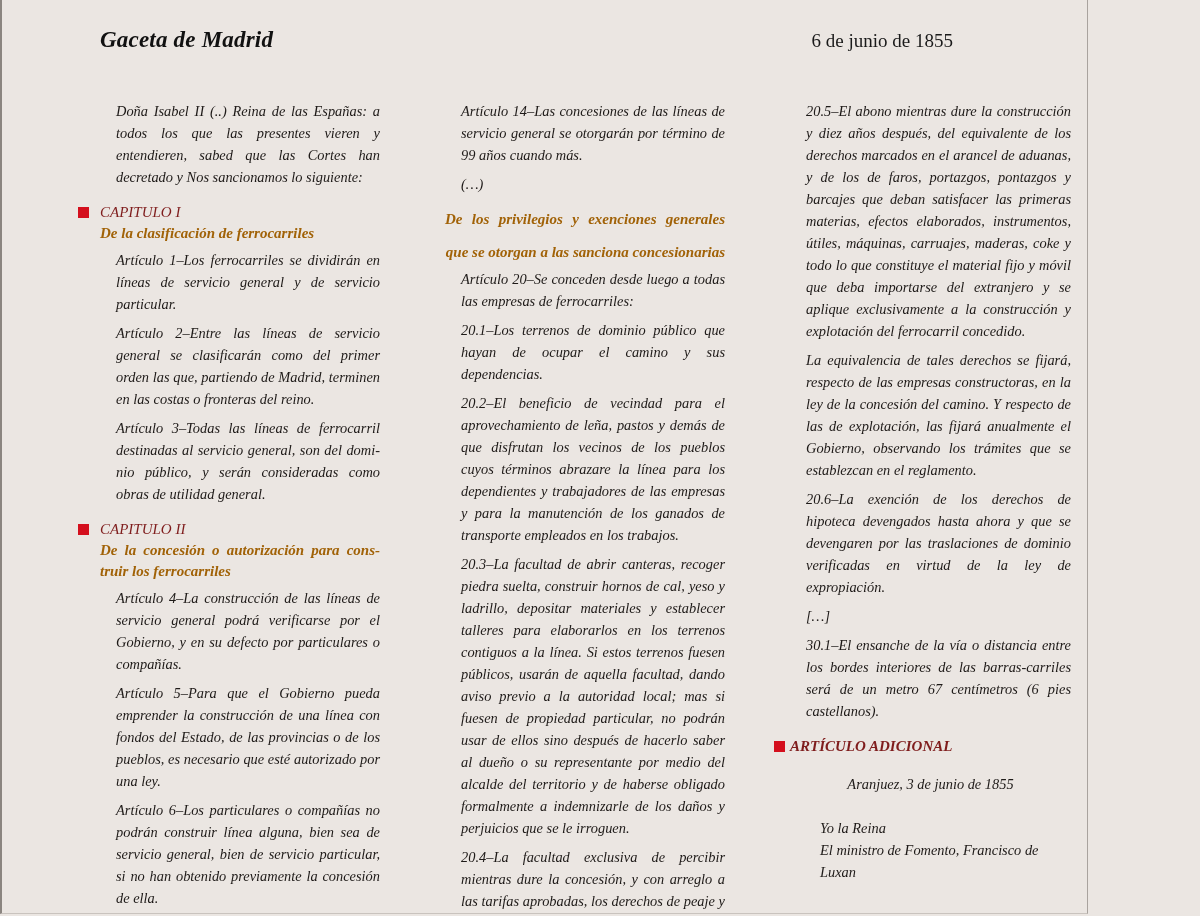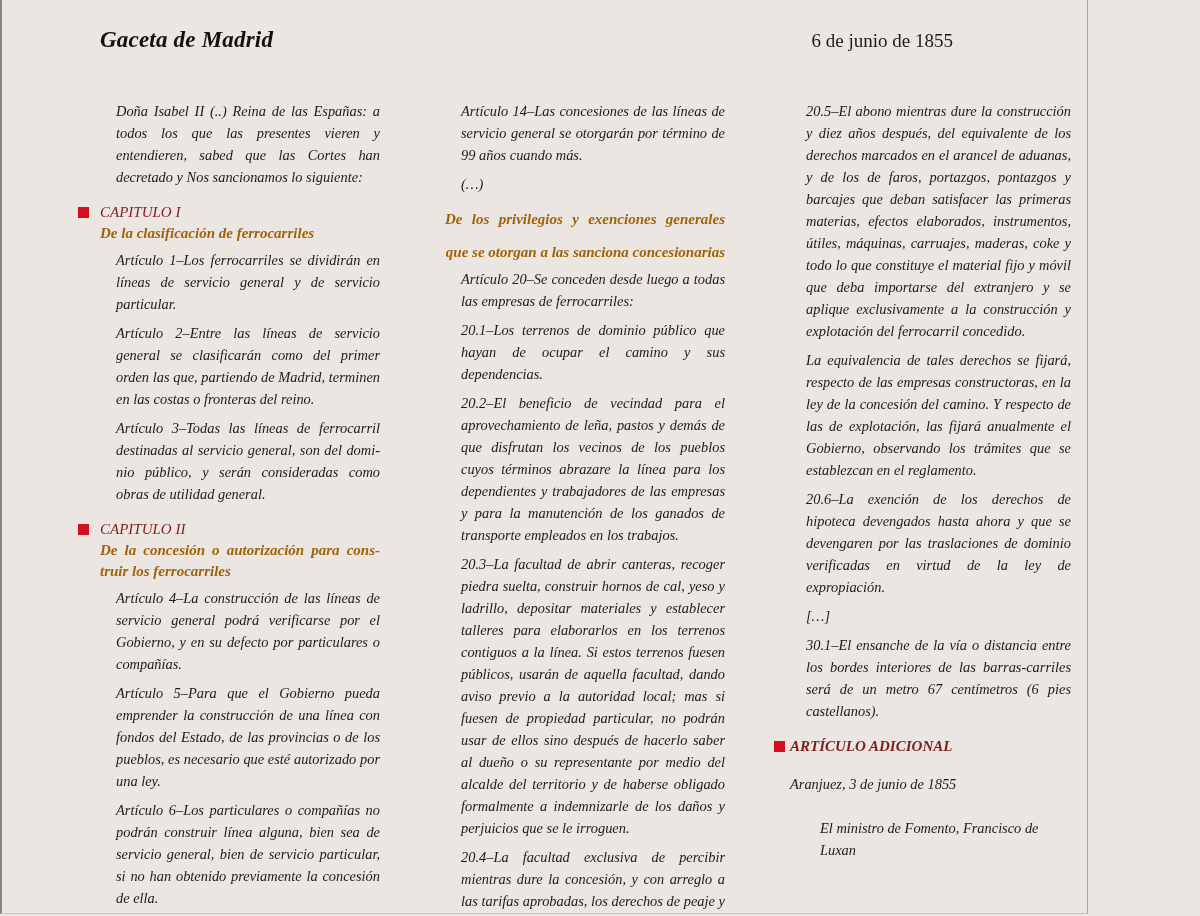--- a/index.html
+++ b/index.html
@@ -49,21 +49,21 @@
     width: 11px; height: 11px; background: #d40f1d;
     display: inline-block;
   }
   .chapter-sub {
     font-weight: bold; font-size: 15px; line-height: 21px;
     color: #a16207; margin-bottom: 5px;
   }
   .chapter-sub.center { text-align: justify; text-align-last: justify; }
   .chapter-sub.center2 { text-align: right; }
   .ellipsis { margin-top: 2px; }
-  .place-date { text-align: left; margin-top: 16px; margin-bottom: 22px; }
+  .place-date { text-align: center; margin-top: 16px; margin-bottom: 22px; }
   .signatures { padding-left: 30px; text-align: left; }
   .signatures div { line-height: 22px; }
 </style>
 </head>
 <body>
 
 <div class="page">
 
   <div class="masthead">
     <div class="title">Gaceta de Madrid</div>
@@ -122,17 +122,18 @@
     <div class="chapter">
       <div class="chapter-head">
         <span class="bullet" style="left: -16px; background: rgb(212, 15, 29);"></span>
         <span style="font-weight:bold">ARTÍCULO ADICIONAL</span>
       </div>
     </div>
 
     <div class="place-date">Aranjuez, 3 de junio de 1855</div>
 
     <div class="signatures">
+      <div>Yo la Reina</div>
       <div>El ministro de Fomento, Francisco de Luxan</div>
     </div>
   </div>
 
 </div>
 
 </body></html>

